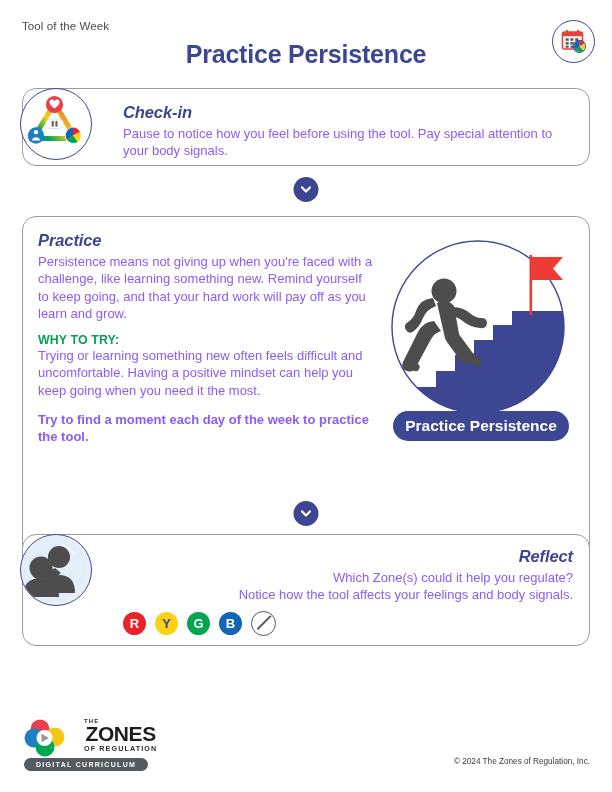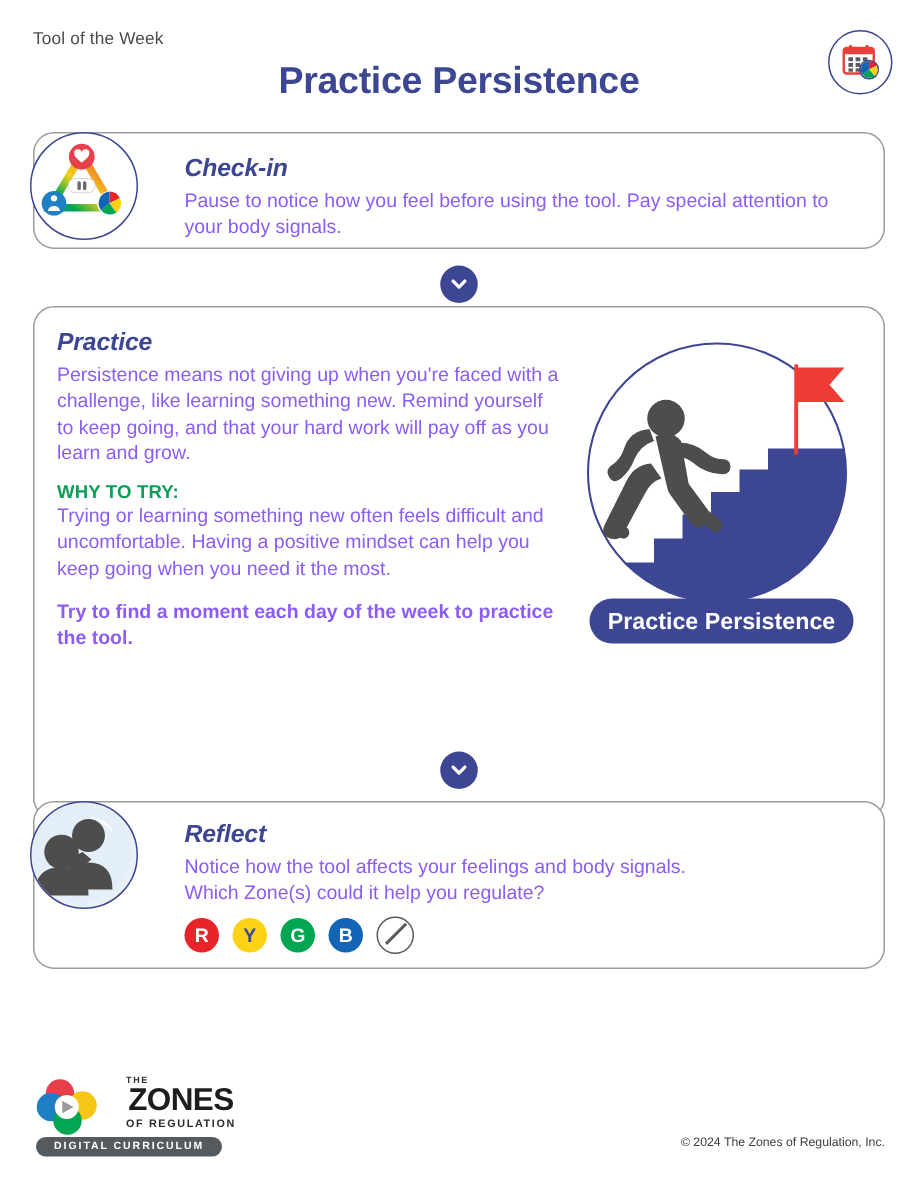--- a/index.html
+++ b/index.html
@@ -33,21 +33,21 @@
 
   
   .card{
     position:absolute;
     background:#fff;
     border:1.1px solid #9b9b9b;
     border-radius:14px;
     box-sizing:border-box;
   }
   .card-checkin{left:22px;top:88px;width:568px;height:78px;}
-  .card-practice{left:22px;top:204px;width:568px;height:342px;}
+  .card-practice{left:22px;top:216px;width:568px;height:342px;}
   .card-reflect{left:22px;top:534px;width:568px;height:112px;}
 
   .sec-head{
     font-size:16.5px;font-weight:bold;color:#3c4693;
     margin:0 0 3px 0;letter-spacing:-.1px;font-style:italic;
   }
   .sec-body{font-size:13px;line-height:1.33;color:#8b5cf6;}
 
   
   .checkin-inner{position:absolute;left:100px;top:14px;right:18px;}
@@ -69,21 +69,21 @@
     position:absolute;right:8px;top:18px;width:200px;height:215px;
   }
 
   
   .reflect-icon{
     position:absolute;left:20px;top:534px;
     width:70px;height:70px;border-radius:50%;
     background:#e8f0f8;border:1.5px solid #3c4693;
     overflow:hidden;
   }
-  .reflect-inner{position:absolute;left:100px;top:12px;right:16px;}
+  .reflect-inner{position:absolute;left:100px;top:12px;right:16px;text-align:right;}
   .zones-row{display:flex;align-items:center;gap:9px;margin-top:7px;}
   .zone{
     width:23px;height:23px;border-radius:50%;
     display:flex;align-items:center;justify-content:center;
     font-size:13px;font-weight:bold;color:#fff;
     line-height:1;
   }
   .zone-none{
     width:23px;height:23px;border-radius:50%;
     border:1.8px solid #5a5a5a;position:relative;
@@ -245,22 +245,22 @@
 
   <div class="chev chev-2">
     <svg width="13" height="13" viewBox="0 0 13 13">
       <path d="M2.6 4.4 L6.5 8.4 L10.4 4.4" fill="none" stroke="#fff" stroke-width="2.2" stroke-linecap="round" stroke-linejoin="round"></path>
     </svg>
   </div>
 
   <div class="card card-reflect">
     <div class="reflect-inner">
       <div class="sec-head">Reflect</div>
+      <div class="sec-body">Which Zone(s) could it help you regulate?</div>
       <div class="sec-body">Notice how the tool affects your feelings and body signals.</div>
-      <div class="sec-body">Which Zone(s) could it help you regulate?</div>
       <div class="zones-row">
         <div class="zone" style="background:#e8232a;color:#fff">R</div>
         <div class="zone" style="background:#fcd116;color:#3c4693">Y</div>
         <div class="zone" style="background:#00a651;color:#fff">G</div>
         <div class="zone" style="background:#1265b5;color:#fff">B</div>
         <div class="zone-none"></div>
       </div>
     </div>
   </div>
 

